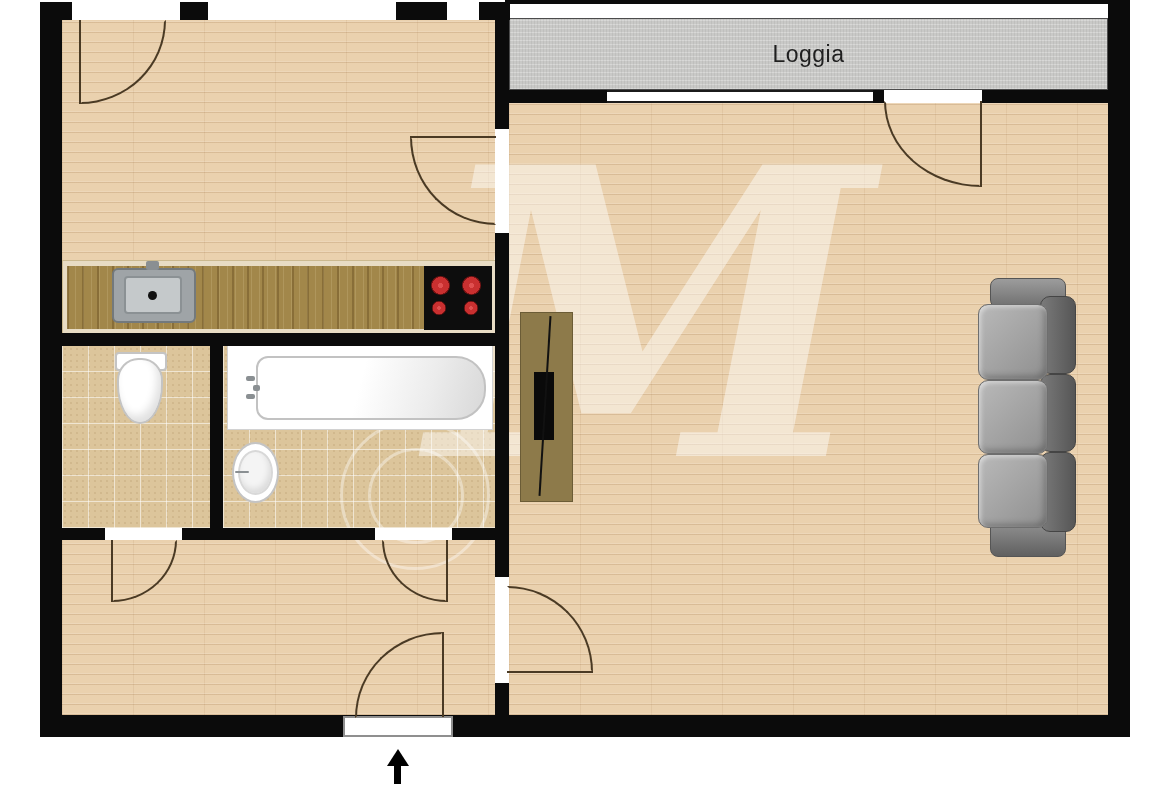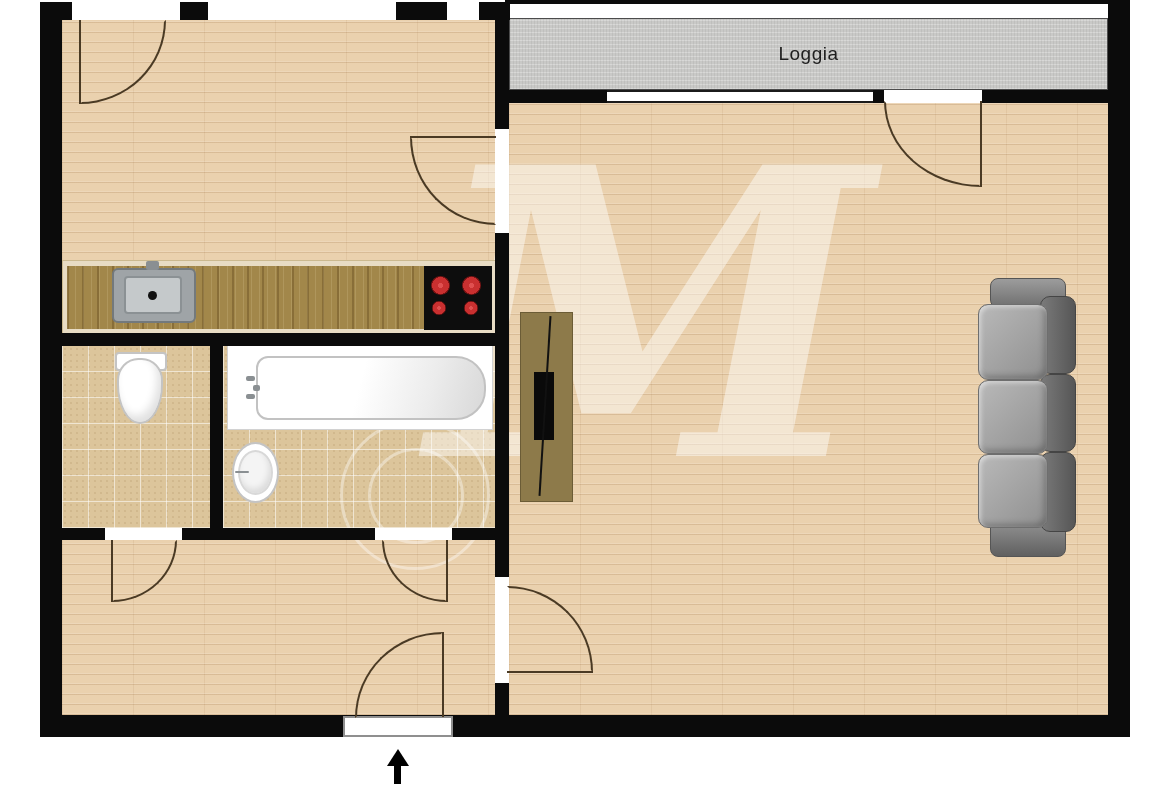--- a/index.html
+++ b/index.html
@@ -29,21 +29,21 @@
     z-index:1;
   }
   .loggia-surface {
     background-color:var(--loggia-floor,#c9c9c7);
     background-image:
       repeating-linear-gradient(90deg, rgba(0,0,0,0.05) 0 1px, transparent 1px 3px),
       repeating-linear-gradient(0deg, rgba(255,255,255,0.28) 0 1px, transparent 1px 4px);
     border:1px solid #4c4c4c;
     z-index:1; display:flex; align-items:center; justify-content:center;
   }
-  .loggia-text { font-size:19px; color:#1f1f1f; letter-spacing:0.5px; }
+  .loggia-text { font-size:23px; color:#1f1f1f; letter-spacing:0.5px; }
 
   .gap { background:#ffffff; z-index:5; }
 
   
   .arc { border:2px solid var(--door-arc,#4a3a24); background:transparent; z-index:6; }
   .arc.br { border-radius:0 0 100% 0; border-top-color:transparent; border-left-color:transparent; }
   .arc.bl { border-radius:0 0 0 100%; border-top-color:transparent; border-right-color:transparent; }
   .arc.tr { border-radius:0 100% 0 0; border-bottom-color:transparent; border-left-color:transparent; }
   .arc.tl { border-radius:100% 0 0 0; border-bottom-color:transparent; border-right-color:transparent; }
   .panel { background:var(--door-arc,#4a3a24); z-index:6; }

